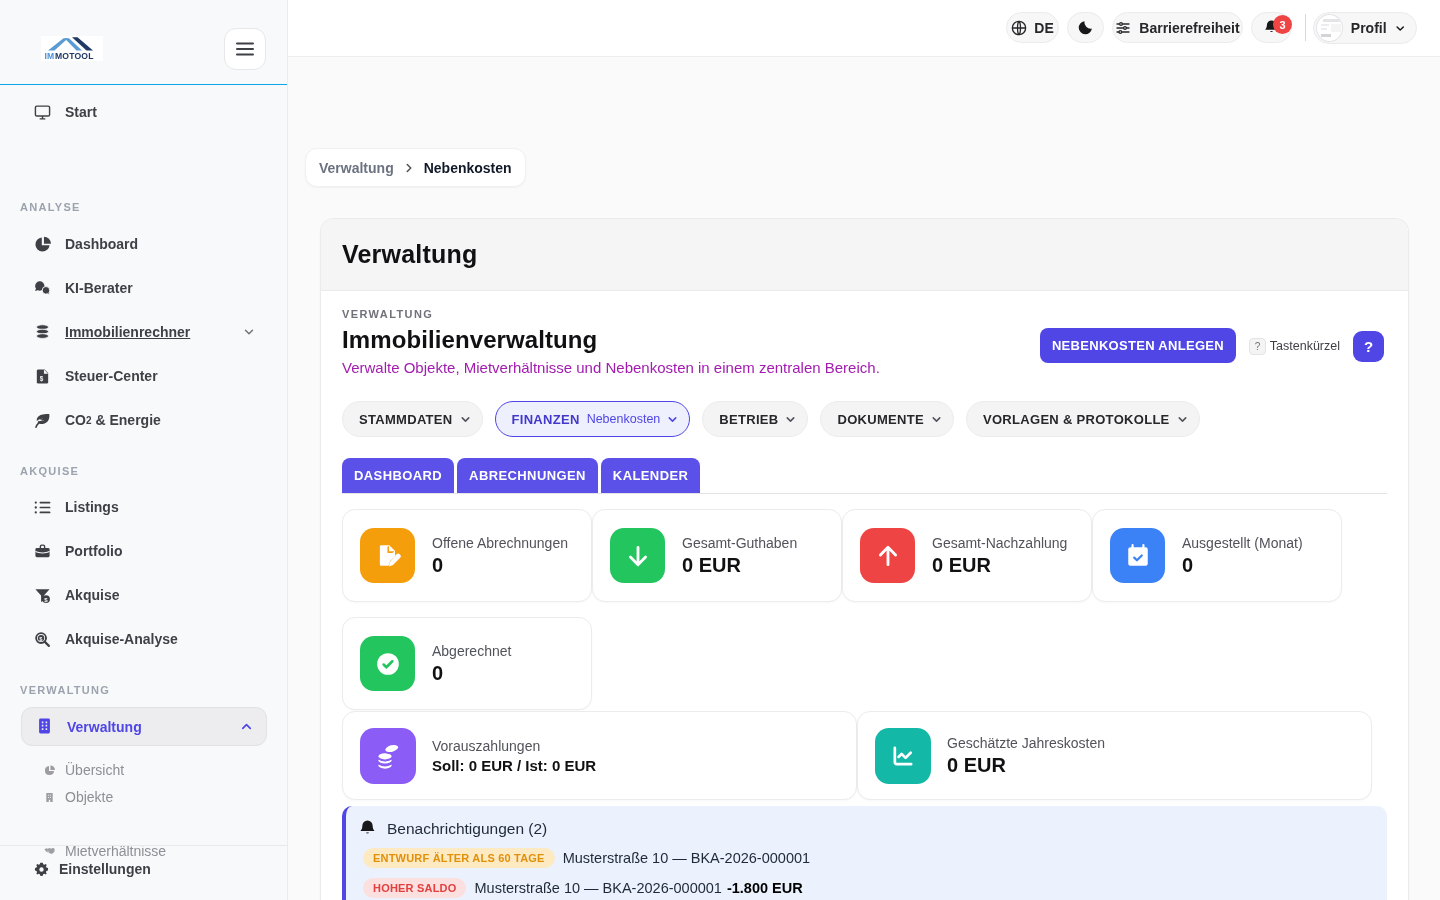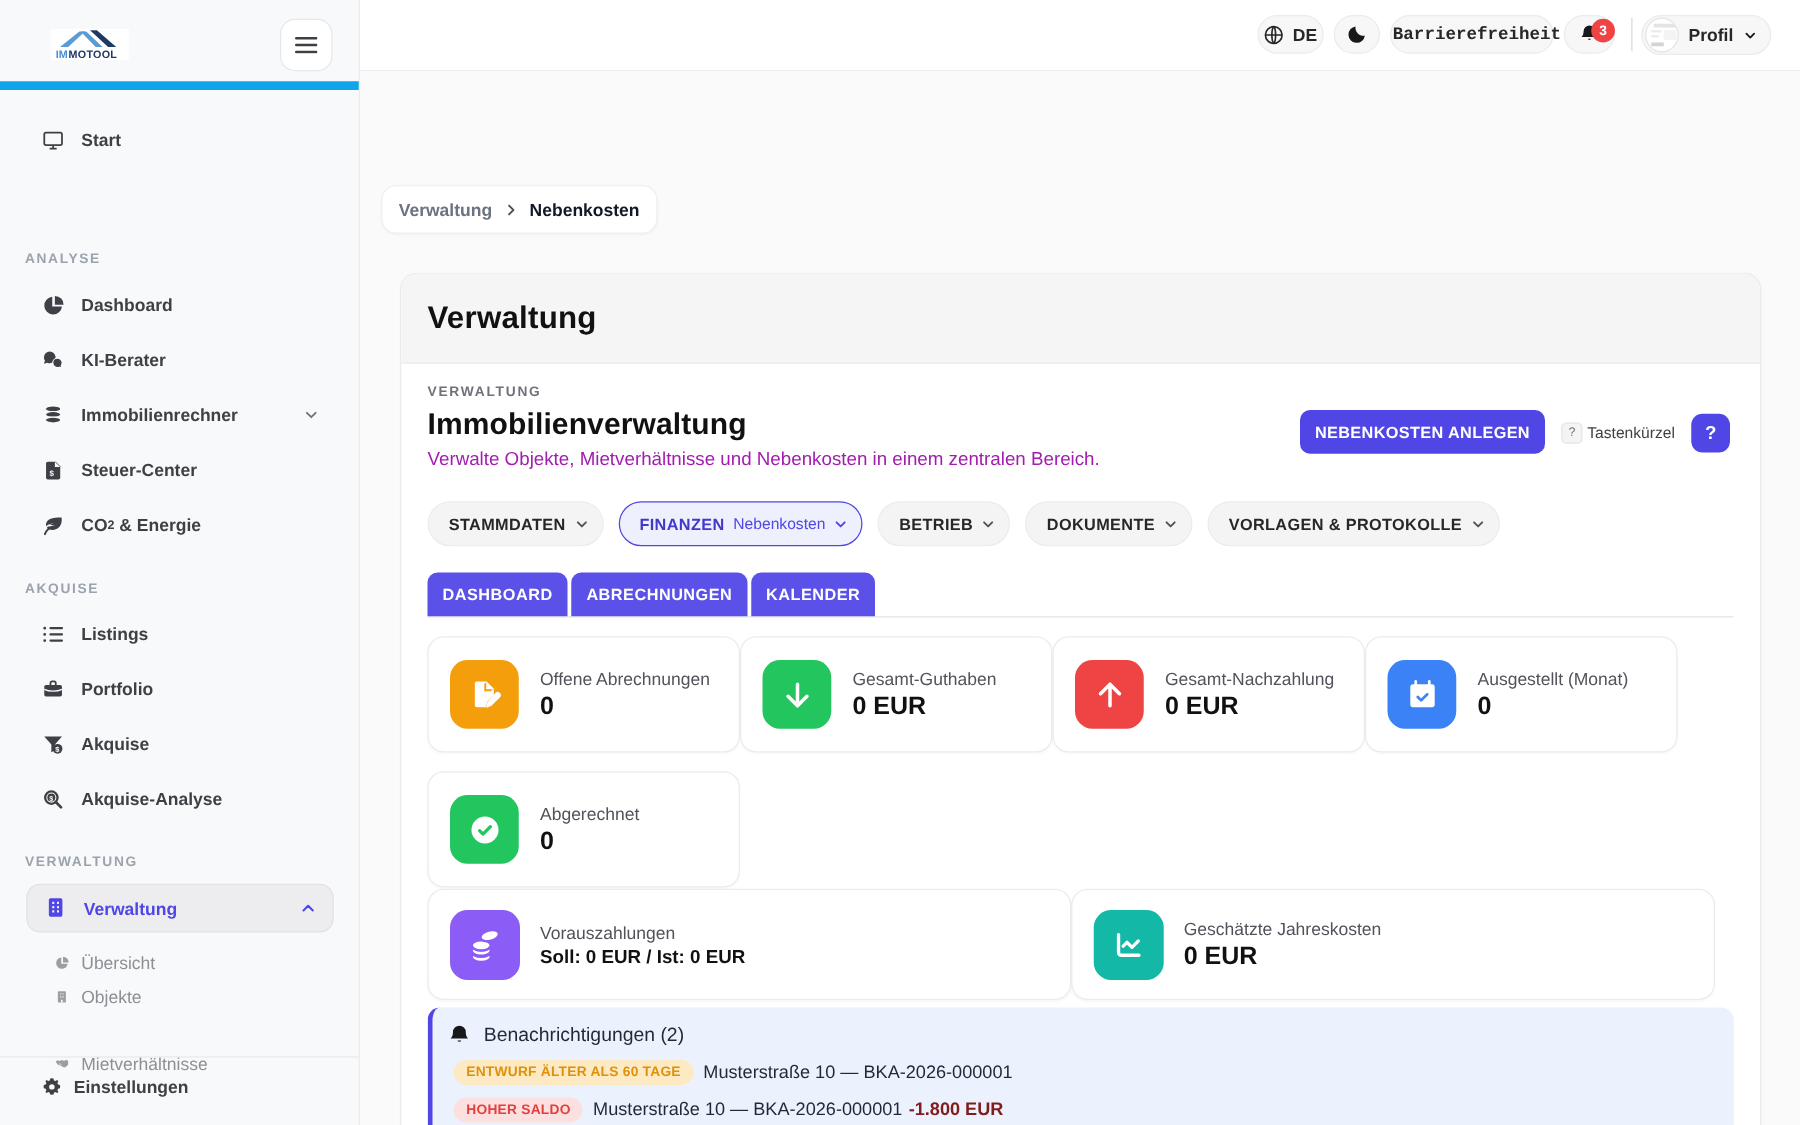--- a/index.html
+++ b/index.html
@@ -2,21 +2,21 @@
 <html lang="de"><head>
 <meta charset="utf-8">
 <title>Verwaltung</title>
 <style>
 * { margin:0; padding:0; box-sizing:border-box; }
 html,body { width:1440px; height:900px; overflow:hidden; }
 body { font-family:"Liberation Sans", sans-serif; background:#fafafa; color:#18181b; position:relative; }
 
 
 .sidebar { position:absolute; left:0; top:0; width:288px; height:900px; background:#f8f9fa; border-right:1px solid #ececee; }
-.side-top { position:absolute; left:0; top:0; width:100%; height:72px; border-bottom:7px solid #0ea5e9; }
+.side-top { position:absolute; left:0; top:13px; width:100%; height:72px; border-bottom:1px solid #0ea5e9; }
 .logo-box { position:absolute; left:41px; top:23px; width:62px; height:25px; background:#fff; display:flex; align-items:center; justify-content:center; }
 .burger { position:absolute; left:224px; top:15px; width:42px; height:42px; background:#fff; border:1px solid #e6e7e9; border-radius:12px; display:flex; align-items:center; justify-content:center; }
 .nav-item { position:absolute; left:20px; width:248px; height:32px; display:flex; align-items:center; color:#3f3f46; font-size:14px; font-weight:700; }
 .nav-item .ic { width:17px; height:17px; margin-left:14px; margin-right:14px; flex:0 0 17px; display:flex; }
 .nav-item .ic svg { width:17px; height:17px; }
 .sec-label { position:absolute; left:20px; color:#9ca3af; font-size:11px; font-weight:700; letter-spacing:1.3px; }
 .active-item { position:absolute; left:21px; top:707px; width:246px; height:39px; background:#ededf0; border:1px solid #e2e2e6; border-radius:11px; display:flex; align-items:center; color:#4f46e5; font-size:14px; font-weight:700; }
 .active-item .ic { width:17px; height:17px; margin-left:14px; margin-right:16px; display:flex; }
 .sub-item { position:absolute; left:44px; height:18px; display:flex; align-items:center; color:#8e8e95; font-size:14px; font-weight:400; }
 .sub-item .ic { width:11px; height:11px; margin-right:10px; display:flex; opacity:.85; }
@@ -73,21 +73,21 @@
 .wides { display:flex; margin-top:4px; }
 .wcard { width:515px; height:89px; background:#fff; border:1px solid #ececee; border-radius:13px; box-shadow:0 1px 2px rgba(0,0,0,.03); display:flex; align-items:center; padding:0 17px; }
 .wcard .sic { width:56px; height:56px; flex:0 0 56px; border-radius:14px; margin-right:16px; }
 
 .notif { margin-top:6px; width:1045px; background:#ebf2fd; border-left:4px solid #4f46e5; border-radius:10px; padding:13px 16px 13px 12px; }
 .ntitle { display:flex; align-items:center; font-size:15.5px; color:#1f2937; }
 .nrow { display:flex; align-items:center; margin-top:10px; margin-left:5px; font-size:14.5px; color:#1f2937; }
 .nbadge { height:20px; border-radius:10px; font-size:11px; font-weight:700; letter-spacing:.2px; display:flex; align-items:center; padding:0 10px; margin-right:8px; }
 .by { background:#fdeac3; color:#e19009; }
 .br { background:#fcdfdf; color:#e2403e; }
-.gval { color:#7f1d1d; font-weight:700; margin-left:5px; }
+.gval { color:#000000; font-weight:700; margin-left:5px; }
 </style>
 </head>
 <body>
 
 <aside class="sidebar">
   <div class="side-top">
     <div class="logo-box">
       <svg width="62" height="25" viewBox="0 0 62 25">
         <polygon points="22.5,2.2 27,2.2 13.5,14.5 7,14.5" fill="#5b9bd5"></polygon>
         <polygon points="23.5,2.2 28,2.2 41,14.5 35.5,14.5" fill="#5b9bd5"></polygon>
@@ -116,21 +116,21 @@
           <path d="M11 2a10 10 0 1 0 11 11h-11z"></path>
           <path d="M13 0a10 10 0 0 1 10 10h-10z" transform="translate(1,1)"></path>
         </svg>
       </span>Dashboard</div>
   <div class="nav-item" style="top:272px;"><span class="ic">
         <svg viewBox="0 0 24 24" fill="#3f3f46">
           <path d="M8.2 1.8a6.6 6.6 0 0 1 6.6 6.6 6.6 6.6 0 0 1-6.6 6.6c-1 0-2-.2-2.8-.6L1.6 15.6l1.2-3.5a6.6 6.6 0 0 1-1.2-3.7 6.6 6.6 0 0 1 6.6-6.6z"></path>
           <path d="M16.8 9.2a5.3 5.3 0 0 1 5.4 5.3 5.3 5.3 0 0 1-1 3l1 2.9-3.1-1a5.3 5.3 0 0 1-7.5-4.9 5.3 5.3 0 0 1 5.2-5.3z" stroke="#f8f9fa" stroke-width="1.3"></path>
         </svg>
       </span>KI-Berater</div>
-  <div class="nav-item" style="top:316px;"><span class="ic">
+  <div class="nav-item" style="top:316px;text-decoration:underline;"><span class="ic">
         <svg viewBox="0 0 24 24" fill="#3f3f46">
           <ellipse cx="12" cy="4.4" rx="8.6" ry="3.3" stroke="#f8f9fa" stroke-width="1.2"></ellipse>
           <ellipse cx="12" cy="10.7" rx="8.6" ry="3.3" stroke="#f8f9fa" stroke-width="1.2"></ellipse>
           <ellipse cx="12" cy="17" rx="8.6" ry="3.3" stroke="#f8f9fa" stroke-width="1.2"></ellipse>
         </svg>
       </span>Immobilienrechner
     <svg style="margin-left:auto;margin-right:12px;" width="14" height="14" viewBox="0 0 24 24" fill="none" stroke="#71717a" stroke-width="2.5" stroke-linecap="round" stroke-linejoin="round">
         <path d="M6 9l6 6 6-6"></path>
       </svg></div>
   <div class="nav-item" style="top:360px;"><span class="ic">
@@ -231,21 +231,21 @@
         <path d="M21 13.5A9.2 9.2 0 0 1 10.5 3 9.3 9.3 0 1 0 21 13.5z"></path>
       </svg>
   </div>
   <div class="pill" style="left:824px; width:131px;">
     <svg width="16" height="16" viewBox="0 0 24 24" fill="none" stroke="#27272a" stroke-width="2" stroke-linecap="round">
         <path d="M3 6h18M3 12h18M3 18h18"></path>
         <circle cx="9" cy="6" r="2" fill="#fff"></circle>
         <circle cx="15" cy="12" r="2" fill="#fff"></circle>
         <circle cx="8" cy="18" r="2" fill="#fff"></circle>
       </svg>
-    <span style="margin-left:8px;font-family:Liberation Mono, monospace;">Barrierefreiheit</span>
+    <span style="margin-left:8px;">Barrierefreiheit</span>
   </div>
   <div class="pill" style="left:963px; width:41px;">
     <svg width="17" height="17" viewBox="0 0 24 24" fill="#18181b">
         <path d="M12 2a6.5 6.5 0 0 0-6.5 6.5c0 4-1.5 5.5-2.5 6.5h18c-1-1-2.5-2.5-2.5-6.5A6.5 6.5 0 0 0 12 2z"></path>
         <path d="M10 17a2.2 2.2 0 0 0 4 0z"></path>
       </svg>
     <span class="badge3" style="left:auto; right:-1px; top:2px;">3</span>
   </div>
   <div class="tb-div"></div>
   <div class="pill" style="left:1025px; width:104px; height:32px; border-radius:17px; padding:0 10px 0 2px; justify-content:flex-start;">

